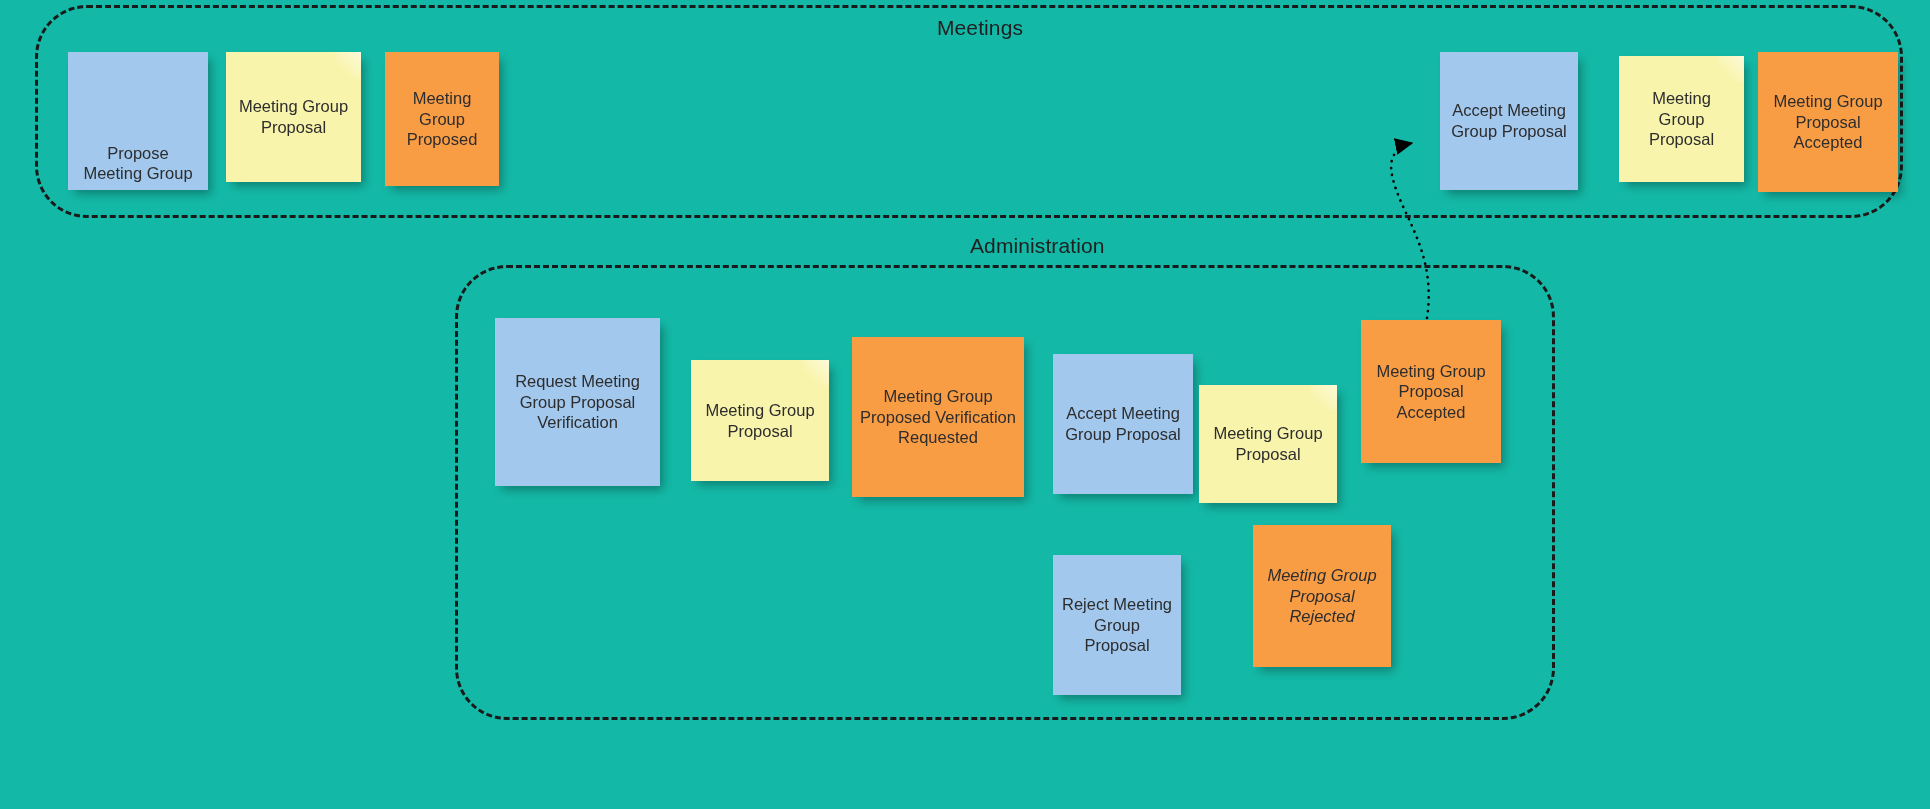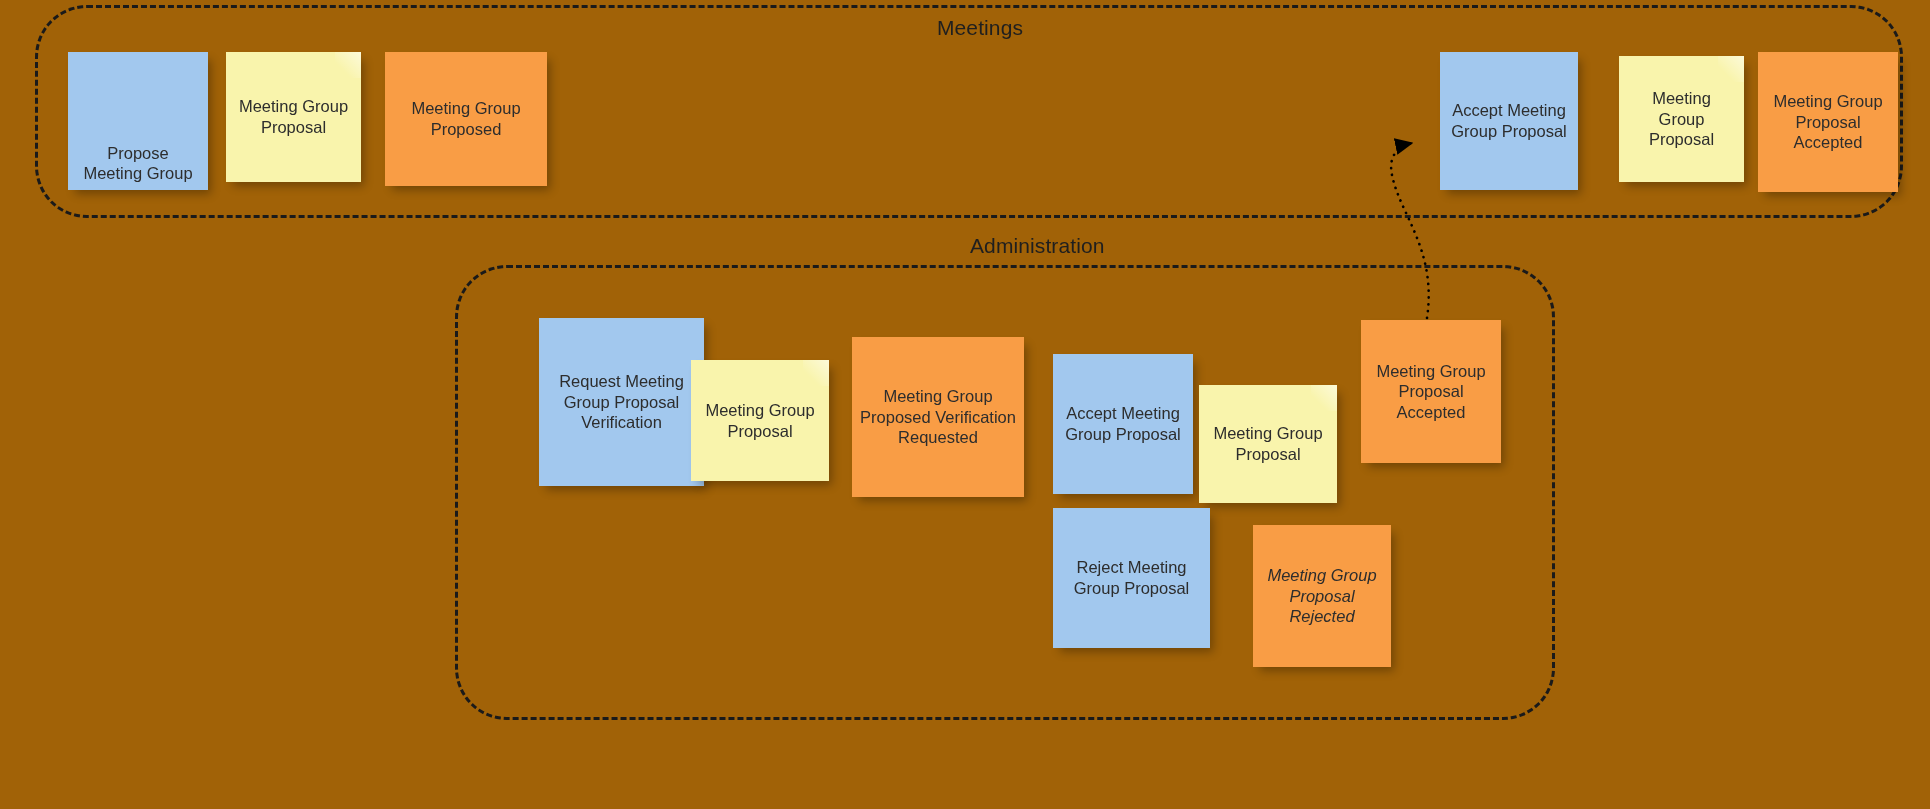--- a/index.html
+++ b/index.html
@@ -10,21 +10,21 @@
   body {
     font-family: "Liberation Sans", sans-serif;
     width: 1930px;
     height: 809px;
     overflow: hidden;
   }
   #canvas {
     position: relative;
     width: 1930px;
     height: 809px;
-    background: #a16207;
+    background: #14b8a6;
   }
 
   
   .container {
     position: absolute;
     border: 3px dashed #1a1a1a;
     border-radius: 52px;
     box-sizing: border-box;
     background: transparent;
   }
@@ -107,51 +107,51 @@
 
   <div class="container" id="container-administration" style="left: 455px; top: 265px; width: 1100px; height: 455px;"></div>
   <div class="container-title" id="title-administration">Administration</div>
 
   <div class="note blue" id="note-n1" style="left: 68px; top: 52px; width: 140px; height: 138px; align-items: flex-end;">
       <span>Propose Meeting Group</span>
     </div>
   <div class="note yellow" id="note-n2" style="left: 226px; top: 52px; width: 135px; height: 130px;">
       <span>Meeting Group Proposal</span>
     </div>
-  <div class="note orange" id="note-n3" style="left: 385px; top: 52px; width: 162px; height: 134px;">
+  <div class="note orange" id="note-n3" style="left: 385px; top: 52px; width: 114px; height: 134px;">
       <span>Meeting Group Proposed</span>
     </div>
   <div class="note blue" id="note-n4" style="left: 1440px; top: 52px; width: 138px; height: 138px;">
       <span>Accept Meeting Group Proposal</span>
     </div>
   <div class="note yellow" id="note-n5" style="left: 1619px; top: 56px; width: 125px; height: 126px;">
       <span>Meeting Group Proposal</span>
     </div>
   <div class="note orange" id="note-n6" style="left: 1758px; top: 52px; width: 140px; height: 140px;">
       <span>Meeting Group Proposal Accepted</span>
     </div>
-  <div class="note blue" id="note-n7" style="left: 495px; top: 318px; width: 165px; height: 168px; margin-left: 44px;">
+  <div class="note blue" id="note-n7" style="left: 495px; top: 318px; width: 165px; height: 168px;">
       <span>Request Meeting Group Proposal Verification</span>
     </div>
   <div class="note yellow" id="note-n8" style="left: 691px; top: 360px; width: 138px; height: 121px;">
       <span>Meeting Group Proposal</span>
     </div>
   <div class="note orange" id="note-n9" style="left: 852px; top: 337px; width: 172px; height: 160px;">
       <span>Meeting Group Proposed Verification Requested</span>
     </div>
   <div class="note blue" id="note-n10" style="left: 1053px; top: 354px; width: 140px; height: 140px;">
       <span>Accept Meeting Group Proposal</span>
     </div>
   <div class="note yellow" id="note-n11" style="left: 1199px; top: 385px; width: 138px; height: 118px;">
       <span>Meeting Group Proposal</span>
     </div>
   <div class="note orange" id="note-n12" style="left: 1361px; top: 320px; width: 140px; height: 143px;">
       <span>Meeting Group Proposal Accepted</span>
     </div>
-  <div class="note blue" id="note-n13" style="left: 1053px; top: 508px; width: 157px; height: 140px;">
+  <div class="note blue" id="note-n13" style="left: 1053px; top: 555px; width: 128px; height: 140px;">
       <span>Reject Meeting Group Proposal</span>
     </div>
   <div class="note orange" id="note-n14" style="left: 1253px; top: 525px; width: 138px; height: 142px; font-style: italic;">
       <span>Meeting Group Proposal Rejected</span>
     </div>
 
   <svg id="connectors" viewBox="0 0 1930 809">
     <defs>
       <marker id="arrow-head" viewBox="0 0 10 10" refX="9.2" refY="5" markerWidth="7" markerHeight="7" orient="auto-start-reverse">
         <path d="M 0 0.4 L 10 5 L 0 9.6 z" fill="#000000"></path>

